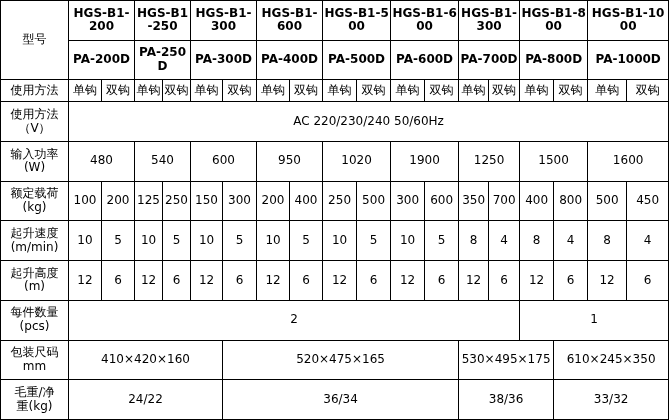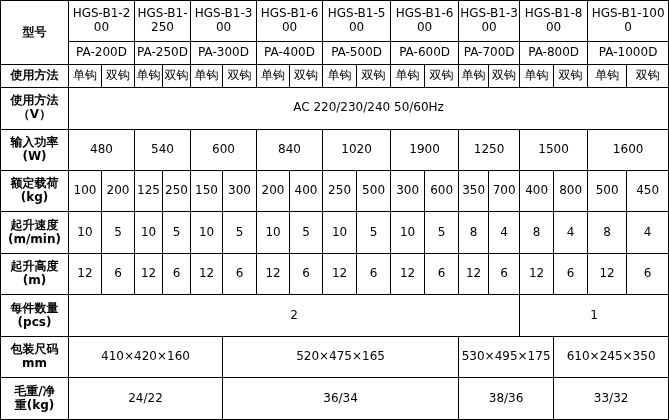--- a/index.html
+++ b/index.html
@@ -24,25 +24,26 @@
     text-align: center;
     vertical-align: middle;
     font-size: 12px;
     color: #000000;
     padding: 1px 1px;
     line-height: 1.15;
     word-break: break-all;
   }
   td.rowlabel {
     font-size: 13px;
-    font-weight: bold;
+    font-weight: normal;
     white-space: normal;
   }
   td.model {
     font-size: 11.5px;
+    font-weight: bold;
   }
 </style>
 </head>
 <body>
 
 <table id="spec-table">
   <colgroup>
     <col style="width:68px">
     <col style="width:33px">
       <col style="width:33px">
@@ -121,21 +122,21 @@
   </tr>
 
   <tr>
     <td class="rowlabel">
       <div>输入功率</div>
       <div>(W)</div>
     </td>
     <td colspan="2">480</td>
     <td colspan="2">540</td>
     <td colspan="2">600</td>
-    <td colspan="2">840</td>
+    <td colspan="2">950</td>
     <td colspan="2">1020</td>
     <td colspan="2">1900</td>
     <td colspan="2">1250</td>
     <td colspan="2">1500</td>
     <td colspan="2">1600</td>
   </tr>
 
   <tr>
     <td class="rowlabel">
       <div>额定载荷</div>

